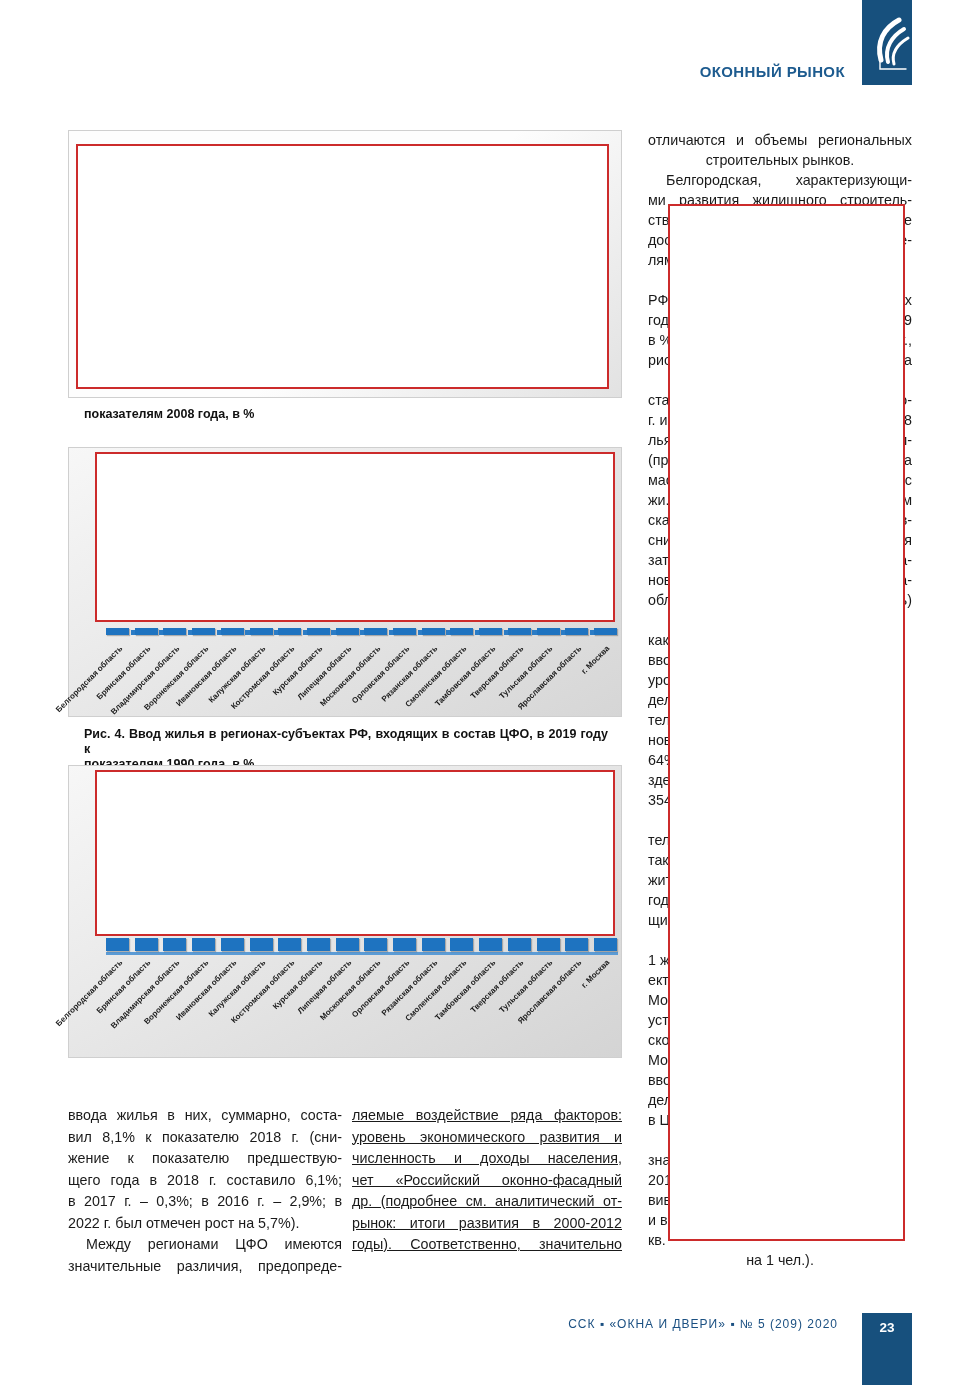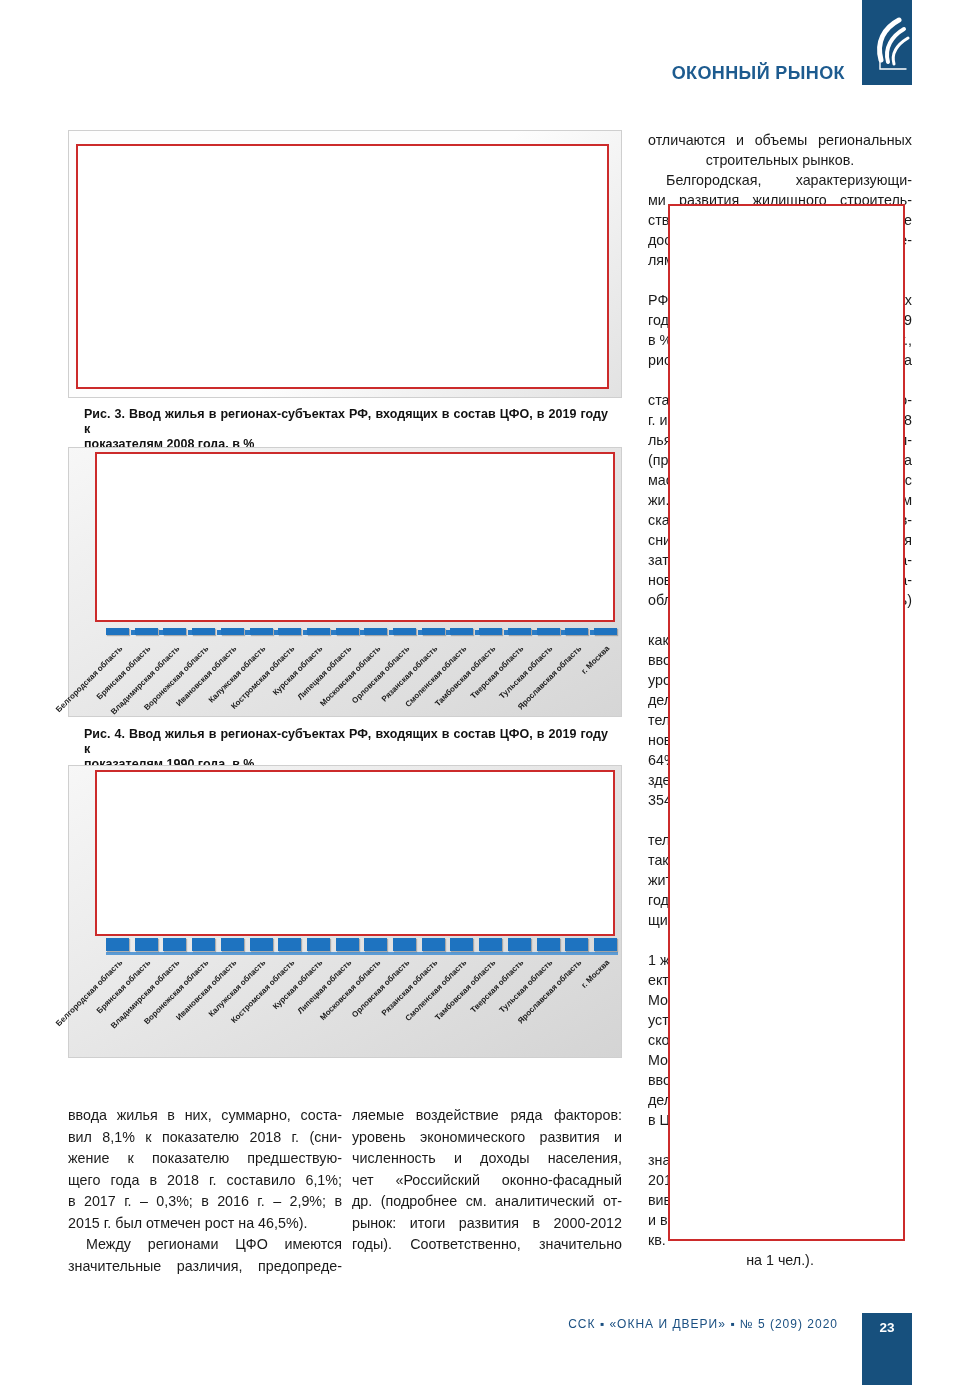--- a/index.html
+++ b/index.html
@@ -1,21 +1,21 @@
 <!DOCTYPE html>
 <html><head>
 <meta charset="utf-8">
 <style>
   html,body{margin:0;padding:0;background:#ffffff;}
   .page{position:relative;width:980px;height:1385px;background:#fff;
         font-family:"Liberation Sans",sans-serif;overflow:hidden;color:#1a1a1a;}
 
   
   .brand-box{position:absolute;left:862px;top:0;width:50px;height:85px;background:#17507d;}
-  .header-title{position:absolute;right:135px;top:63px;font-size:18px;font-weight:bold;
+  .header-title{position:absolute;right:135px;top:63px;font-size:15px;font-weight:bold;
                 color:#1d5b8f;letter-spacing:.4px;white-space:nowrap;}
 
   
   .panel{position:absolute;left:68px;width:554px;border:1px solid #cfcfcf;box-sizing:border-box;}
   #panel1{top:130px;height:268px;background:linear-gradient(135deg,#fdfdfd 55%,#e2e2e2 100%);}
   #panel2{top:447px;height:270px;background:linear-gradient(150deg,#f7f7f7 0%,#d6d6d6 100%);}
   #panel3{top:765px;height:293px;background:linear-gradient(150deg,#f7f7f7 0%,#d4d4d4 100%);}
   .redbox{position:absolute;background:#fff;border:2px solid #cc2b2b;box-sizing:border-box;z-index:3;}
   #redbox1{left:7px;top:13px;width:533px;height:245px;}
   #redbox2{left:26px;top:4px;width:520px;height:170px;}
@@ -32,21 +32,21 @@
 
   
   .cap{position:absolute;left:84px;width:524px;font-size:12.5px;font-weight:bold;
        line-height:15px;color:#111;}
   #cap3{top:407px;} #cap4{top:727px;}
   #cap5{top:1067px;left:68px;width:554px;text-align:center;}
   .jl{text-align:justify;text-align-last:justify;}
 
   
   .bodycol{position:absolute;top:1105px;font-size:14.3px;color:#1a1a1a;}
-  #bcol1{left:68px;width:274px;} #bcol2{left:352px;width:270px;}
+  #bcol1{left:68px;width:274px;} #bcol2{left:352px;width:270px;text-decoration:underline;}
   .bline{height:21.5px;line-height:21.5px;white-space:nowrap;}
   .bline.j{white-space:normal;text-align:justify;text-align-last:justify;}
   .ind{padding-left:18px;box-sizing:border-box;}
 
   
   #rcol{position:absolute;left:648px;top:130px;width:264px;font-size:14.3px;z-index:1;}
   .rline{height:20px;line-height:20px;white-space:nowrap;overflow:visible;text-align:center;}
   .rline.j{white-space:normal;text-align:justify;text-align-last:justify;}
   .rline.frag{display:flex;justify-content:space-between;white-space:nowrap;}
   #rc-redbox{position:absolute;left:668px;top:204px;width:237px;height:1037px;
@@ -72,21 +72,20 @@
         <path d="M32 64 C29 53 36 44 46 38" stroke-width="3"></path>
         <path d="M18 62 L18 69 L44 69" stroke-width="1.4"></path>
       </g>
     </svg>
   </div>
 
   <div class="panel" id="panel1">
     <div class="redbox" id="redbox1"></div>
   </div>
   <div class="cap" id="cap3">
-    <div class="jl">Рис. 3. Ввод жилья в регионах-субъектах РФ, входящих в состав ЦФО, в 2019 году к</div>
     <div>показателям 2008 года, в %</div>
   </div>
 
   <div class="panel" id="panel2">
     <div class="bars-row">
         <div class="bar-stub" style="left: 37px; top: 180px; height: 7px; width: 23px;"></div>
         <div class="bar-minor" style="left: 61.5px; top: 182px; height: 5px;"></div>
         <div class="bar-stub" style="left: 65.7px; top: 180px; height: 7px; width: 23px;"></div>
         <div class="bar-minor" style="left: 90.2px; top: 182px; height: 5px;"></div>
         <div class="bar-stub" style="left: 94.4px; top: 180px; height: 7px; width: 23px;"></div>
@@ -192,21 +191,21 @@
       </div>
     <div class="redbox" id="redbox3"></div>
   </div>
 
   <div class="bodycol" id="bcol1">
       <div class="bline j">ввода жилья в них, суммарно, соста-</div>
       <div class="bline j">вил 8,1% к показателю 2018 г. (сни-</div>
       <div class="bline j">жение к показателю предшествую-</div>
       <div class="bline j">щего года в 2018 г. составило 6,1%;</div>
       <div class="bline j">в 2017 г. – 0,3%; в 2016 г. – 2,9%; в</div>
-      <div class="bline">2015 г. был отмечен рост на 46,5%).</div>
+      <div class="bline">2022 г. был отмечен рост на 5,7%).</div>
       <div class="bline j ind">Между регионами ЦФО имеются</div>
       <div class="bline j">значительные различия, предопреде-</div>
     </div>
   <div class="bodycol" id="bcol2">
       <div class="bline j">ляемые воздействие ряда факторов:</div>
       <div class="bline j">уровень экономического развития и</div>
       <div class="bline j">численность и доходы населения,</div>
       <div class="bline j">чет «Российский оконно-фасадный</div>
       <div class="bline j">др. (подробнее см. аналитический от-</div>
       <div class="bline j">рынок: итоги развития в 2000-2012</div>

